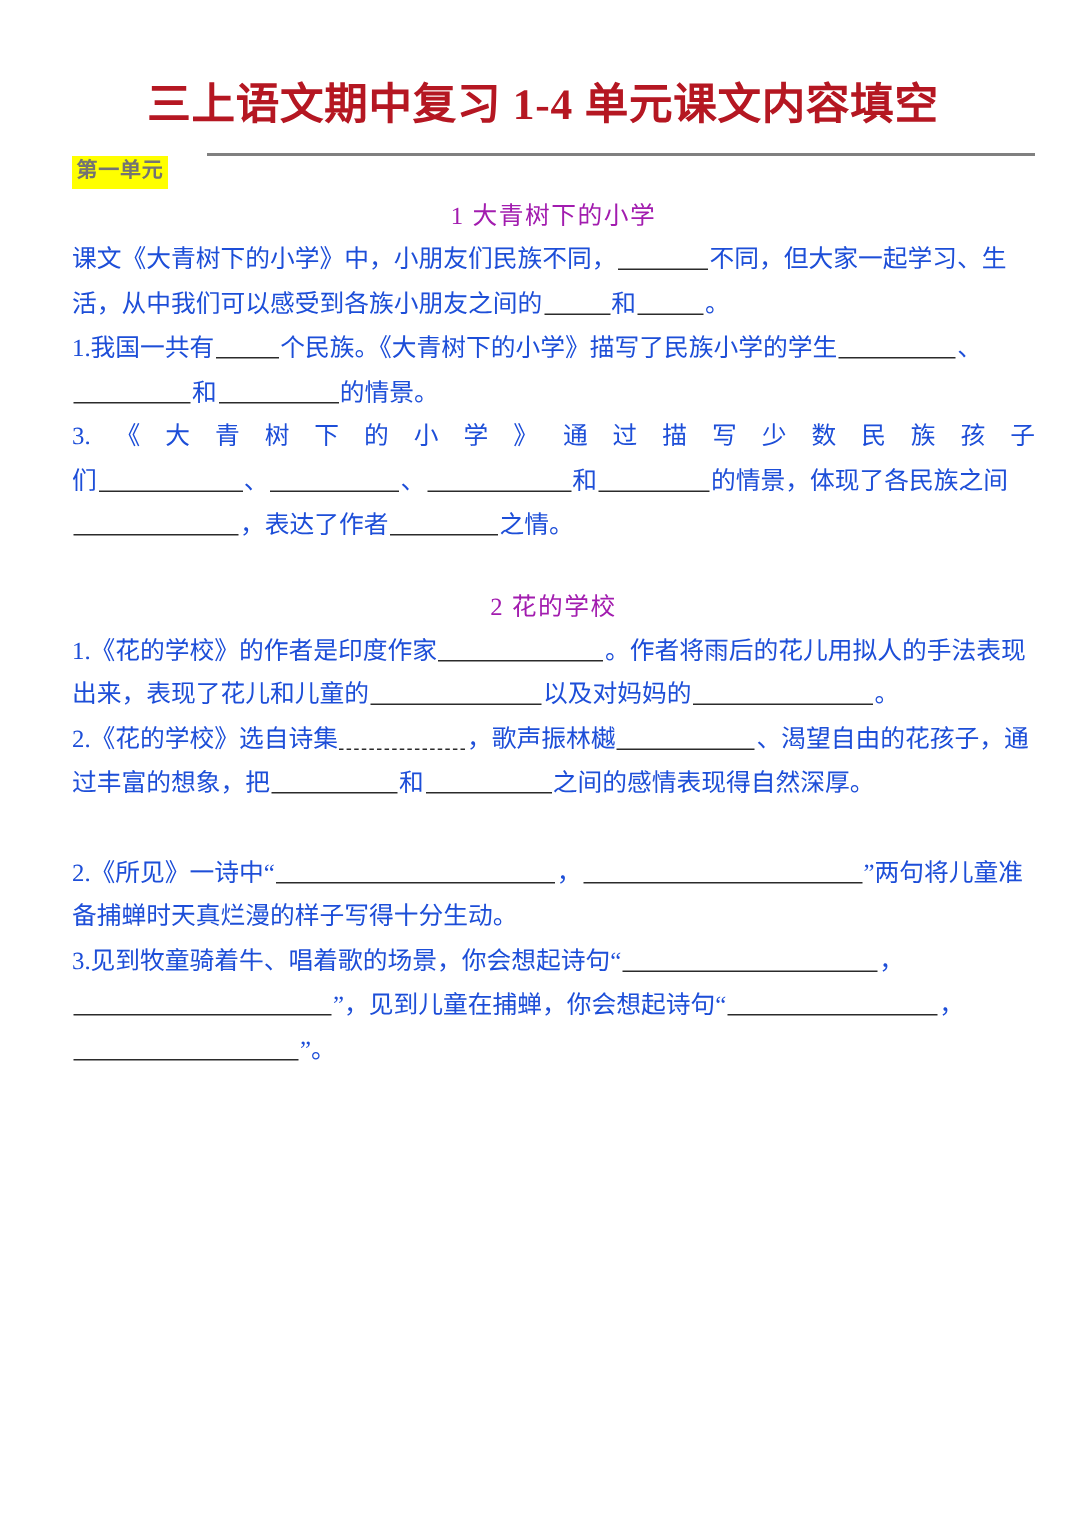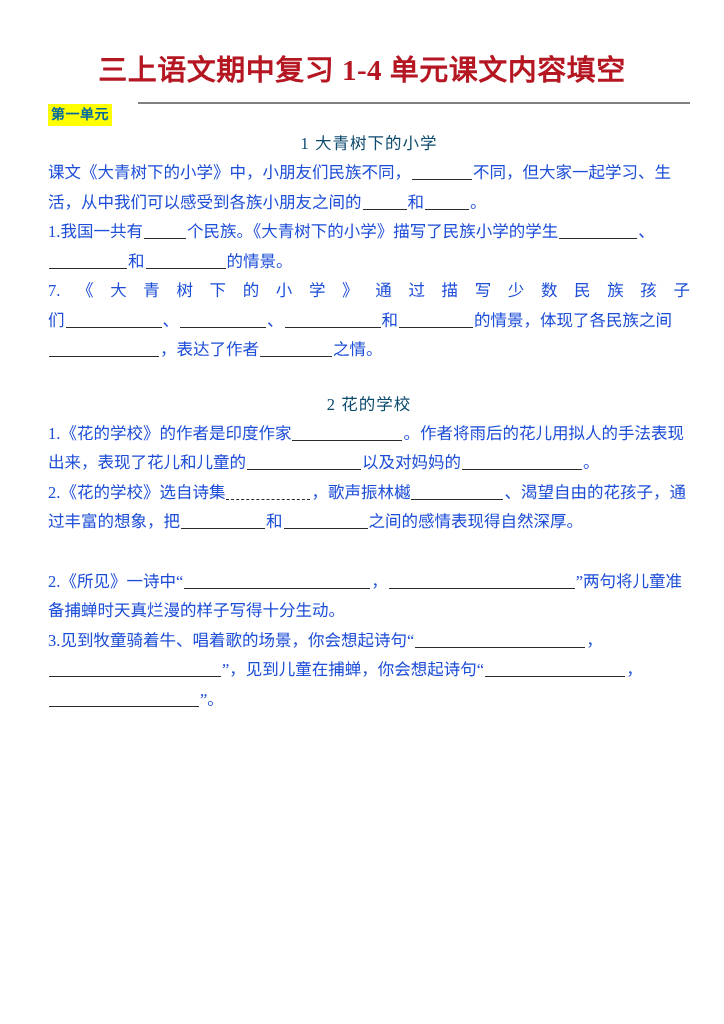--- a/index.html
+++ b/index.html
@@ -48,41 +48,41 @@
     right: 34px;
     top: 2px;
     height: 2px;
     background: #808080;
   }
   .unit-tag {
     position: absolute;
     left: 48px;
     top: 4px;
     background: #ffff00;
-    color: #0369a1;
+    color: #737373;
     font-family: "Liberation Serif", "DejaVu Serif", serif;
     font-weight: bold;
     font-size: 14px;
     line-height: 19px;
     padding: 1px 3px 2px 3px;
     letter-spacing: 0.5px;
     white-space: nowrap;
   }
 
   
   .body-area {
     padding: 0 34px 0 48px;
     box-sizing: border-box;
   }
 
   .sec-heading {
     text-align: center;
     font-size: 16.5px;
     line-height: 28px;
-    color: #0c4a6e;
+    color: #a21caf;
     margin: 4px 0 0 0;
     font-family: "Liberation Serif", "DejaVu Serif", serif;
     letter-spacing: 1px;
     white-space: nowrap;
   }
   .sec-heading.strong {
     font-weight: bold;
     letter-spacing: 2px;
   }
 
@@ -123,21 +123,21 @@
 
   <div class="unit-row">
     <div class="unit-rule"></div>
     <span class="unit-tag">第一单元</span>
   </div>
 
   <div class="body-area" id="body-area">
       <div class="sec-heading">1 大青树下的小学</div>
       <div class="para" id="s1-q1"><span>课文《大青树下的小学》中，小朋友们民族不同，</span><span class="blk" style="width: 60px;"></span><span>不同，但大家一起学习、生活，从中我们可以感受到各族小朋友之间的</span><span class="blk" style="width: 44px;"></span><span>和</span><span class="blk" style="width: 44px;"></span><span>。</span></div>
       <div class="para" id="s1-q2"><span>1.我国一共有</span><span class="blk" style="width: 42px;"></span><span>个民族。《大青树下的小学》描写了民族小学的学生</span><span class="blk" style="width: 78px;"></span><span>、</span><span class="blk" style="width: 78px;"></span><span>和</span><span class="blk" style="width: 80px;"></span><span>的情景。</span></div>
-      <div class="para justified" id="s1-q3-lead"><span>7.《大青树下的小学》通过描写少数民族孩子</span></div>
+      <div class="para justified" id="s1-q3-lead"><span>3.《大青树下的小学》通过描写少数民族孩子</span></div>
       <div class="para" id="s1-q3-rest"><span>们</span><span class="blk" style="width: 96px;"></span><span>、</span><span class="blk" style="width: 86px;"></span><span>、</span><span class="blk" style="width: 96px;"></span><span>和</span><span class="blk" style="width: 74px;"></span><span>的情景，体现了各民族之间</span><span class="blk" style="width: 110px;"></span><span>，表达了作者</span><span class="blk" style="width: 72px;"></span><span>之情。</span></div>
       <div class="gap-md"></div>
       <div class="sec-heading">2 花的学校</div>
       <div class="para" id="s2-q1"><span>1.《花的学校》的作者是印度作家</span><span class="blk" style="width: 110px;"></span><span>。作者将雨后的花儿用拟人的手法表现出来，表现了花儿和儿童的</span><span class="blk" style="width: 114px;"></span><span>以及对妈妈的</span><span class="blk" style="width: 120px;"></span><span>。</span></div>
       <div class="para" id="s2-q2"><span>2.《花的学校》选自诗集</span><span class="blk dotted" style="width: 84px;"></span><span>，歌声振林樾</span><span class="blk" style="width: 92px;"></span><span>、渴望自由的花孩子，通过丰富的想象，把</span><span class="blk" style="width: 84px;"></span><span>和</span><span class="blk" style="width: 84px;"></span><span>之间的感情表现得自然深厚。</span></div>
       <div class="gap-lg"></div>
       <div class="para" id="s3-q2"><span>2.《所见》一诗中“</span><span class="blk" style="width: 186px;"></span><span>，</span><span class="blk" style="width: 186px;"></span><span>”两句将儿童准备捕蝉时天真烂漫的样子写得十分生动。</span></div>
       <div class="para" id="s3-q3"><span>3.见到牧童骑着牛、唱着歌的场景，你会想起诗句“</span><span class="blk" style="width: 170px;"></span><span>，</span><span class="blk" style="width: 172px;"></span><span>”，见到儿童在捕蝉，你会想起诗句“</span><span class="blk" style="width: 140px;"></span><span>，</span><span class="blk" style="width: 150px;"></span><span>”。</span></div>
     </div>
 

